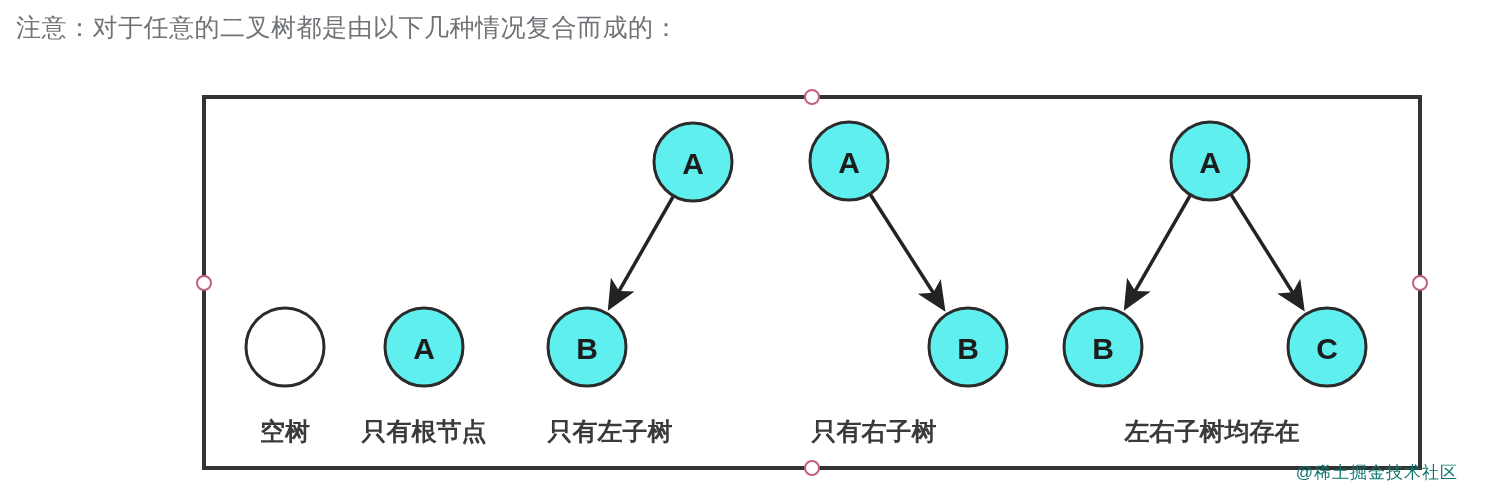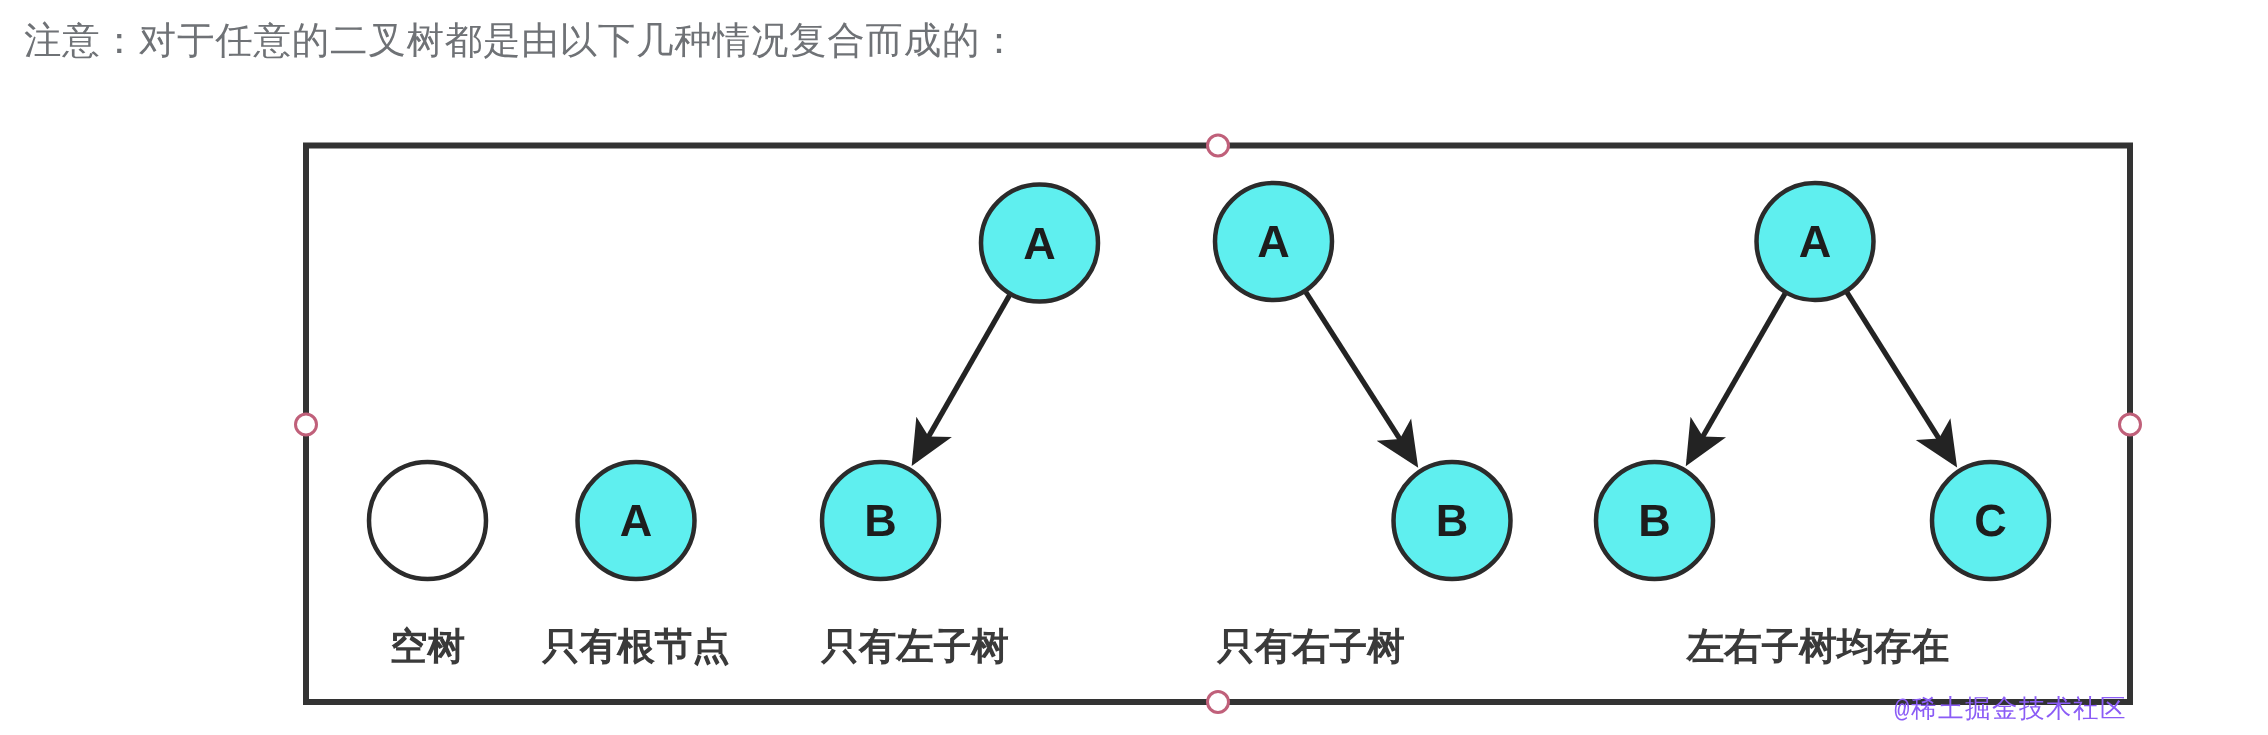--- a/index.html
+++ b/index.html
@@ -12,20 +12,21 @@
     height: 490px;
     font-family: "Liberation Sans", "DejaVu Sans", sans-serif;
     overflow: hidden;
     position: relative;
   }
   #root {
     position: relative;
     width: 1430px;
     height: 490px;
     background: #ffffff;
+    padding-left: 40px;
   }
   .caption {
     position: absolute;
     left: 16px;
     top: 8px;
     font-size: 25px;
     line-height: 38px;
     color: #6f7276;
     letter-spacing: 0.5px;
     white-space: nowrap;
@@ -60,24 +61,23 @@
     font-size: 25px;
     fill: #3a3a3a;
     text-anchor: middle;
     dominant-baseline: middle;
   }
   .watermark {
     position: absolute;
     right: 12px;
     bottom: 6px;
     font-size: 17px;
-    color: #8b5cf6;
+    color: #0f766e;
     white-space: nowrap;
     letter-spacing: 1px;
-    font-family: Liberation Mono, monospace;
   }
 </style>
 </head>
 <body>
 
 <div id="root">
 
   <div class="caption">注意：对于任意的二叉树都是由以下几种情况复合而成的：</div>
 
   <div class="diagram-wrap">

